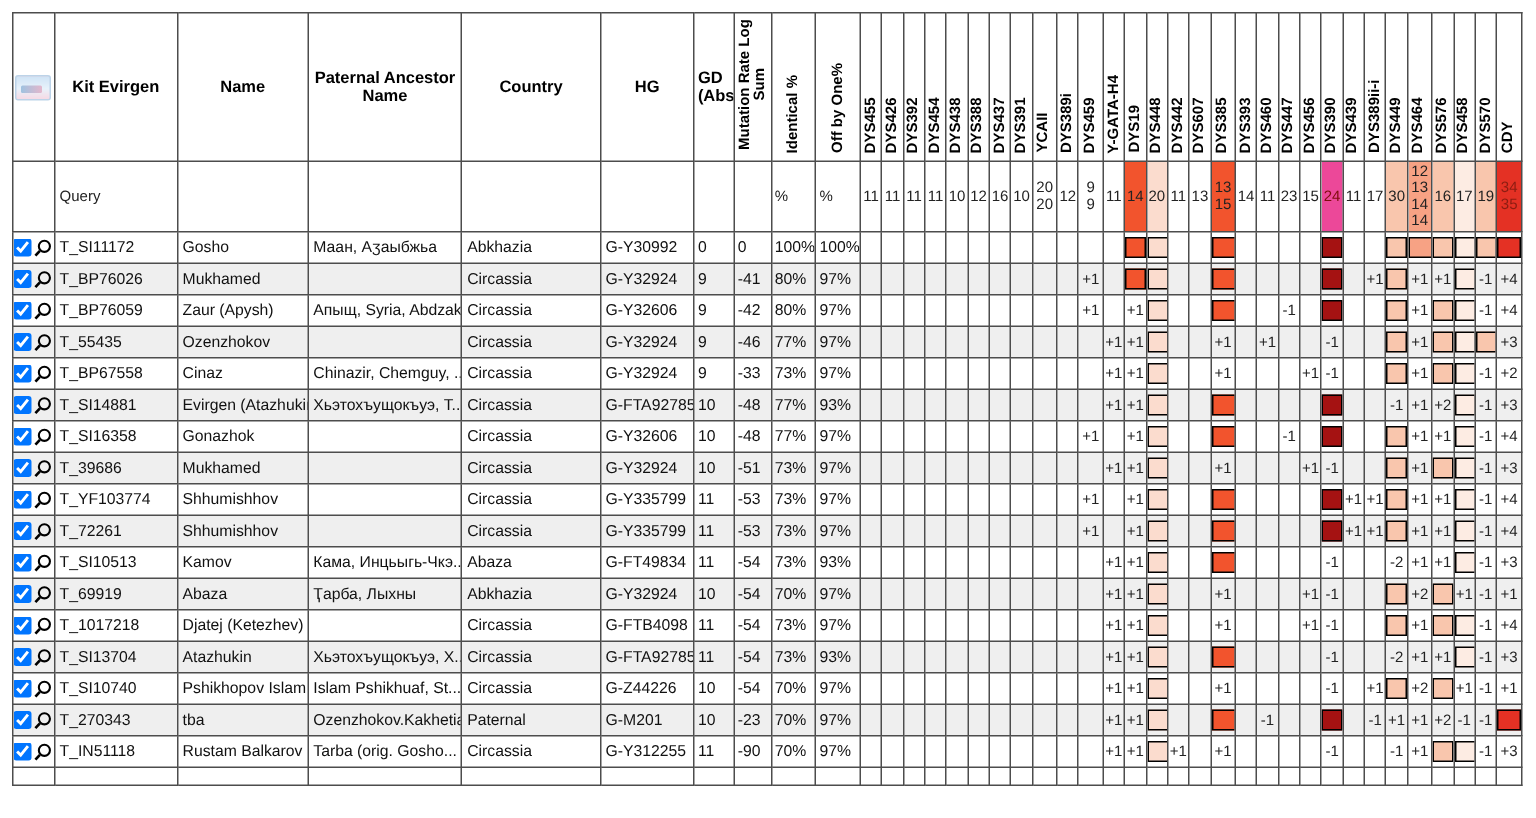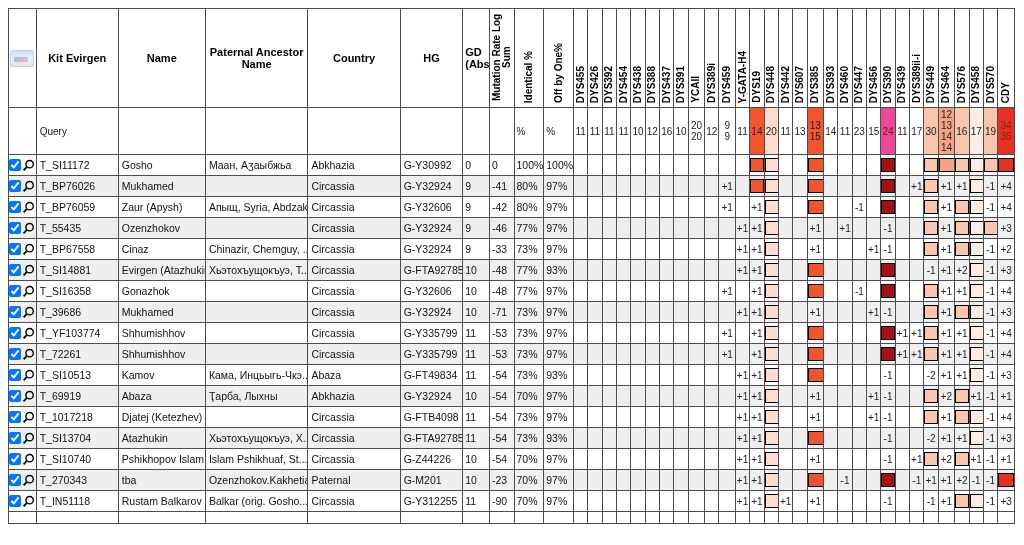--- a/index.html
+++ b/index.html
@@ -586,21 +586,21 @@
           <td class="chk"><input type="checkbox" checked="" style=""><span><svg width="13" height="13" viewBox="0 0 13 13">
                 <circle cx="7.6" cy="5.2" r="3.7" fill="none" stroke="#000" stroke-width="1.4"></circle>
                 <line x1="4.6" y1="8.2" x2="1.6" y2="11.4" stroke="#000" stroke-width="1.8"></line>
               </svg></span></td>
           <td class="txt">T_39686</td>
           <td class="txt">Mukhamed</td>
           <td class="txt"></td>
           <td class="txt">Circassia</td>
           <td class="txt">G-Y32924</td>
           <td class="num">10</td>
-          <td class="num">-71</td>
+          <td class="num">-51</td>
           <td class="num">73%</td>
           <td class="num">97%</td>
           <td class="mk"></td>
           <td class="mk"></td>
           <td class="mk"></td>
           <td class="mk"></td>
           <td class="mk"></td>
           <td class="mk"></td>
           <td class="mk"></td>
           <td class="mk"></td>
@@ -1055,21 +1055,21 @@
             <div class="mbox w" style="background: rgb(228, 49, 36);"></div>
           </td>
         </tr>
         <tr class="drow">
           <td class="chk"><input type="checkbox" checked="" style=""><span><svg width="13" height="13" viewBox="0 0 13 13">
                 <circle cx="7.6" cy="5.2" r="3.7" fill="none" stroke="#000" stroke-width="1.4"></circle>
                 <line x1="4.6" y1="8.2" x2="1.6" y2="11.4" stroke="#000" stroke-width="1.8"></line>
               </svg></span></td>
           <td class="txt">T_IN51118</td>
           <td class="txt">Rustam Balkarov</td>
-          <td class="txt">Balkar (orig. Gosho...</td>
+          <td class="txt">Tarba (orig. Gosho...</td>
           <td class="txt">Circassia</td>
           <td class="txt">G-Y312255</td>
           <td class="num">11</td>
           <td class="num">-90</td>
           <td class="num">70%</td>
           <td class="num">97%</td>
           <td class="mk"></td>
           <td class="mk"></td>
           <td class="mk"></td>
           <td class="mk"></td>

